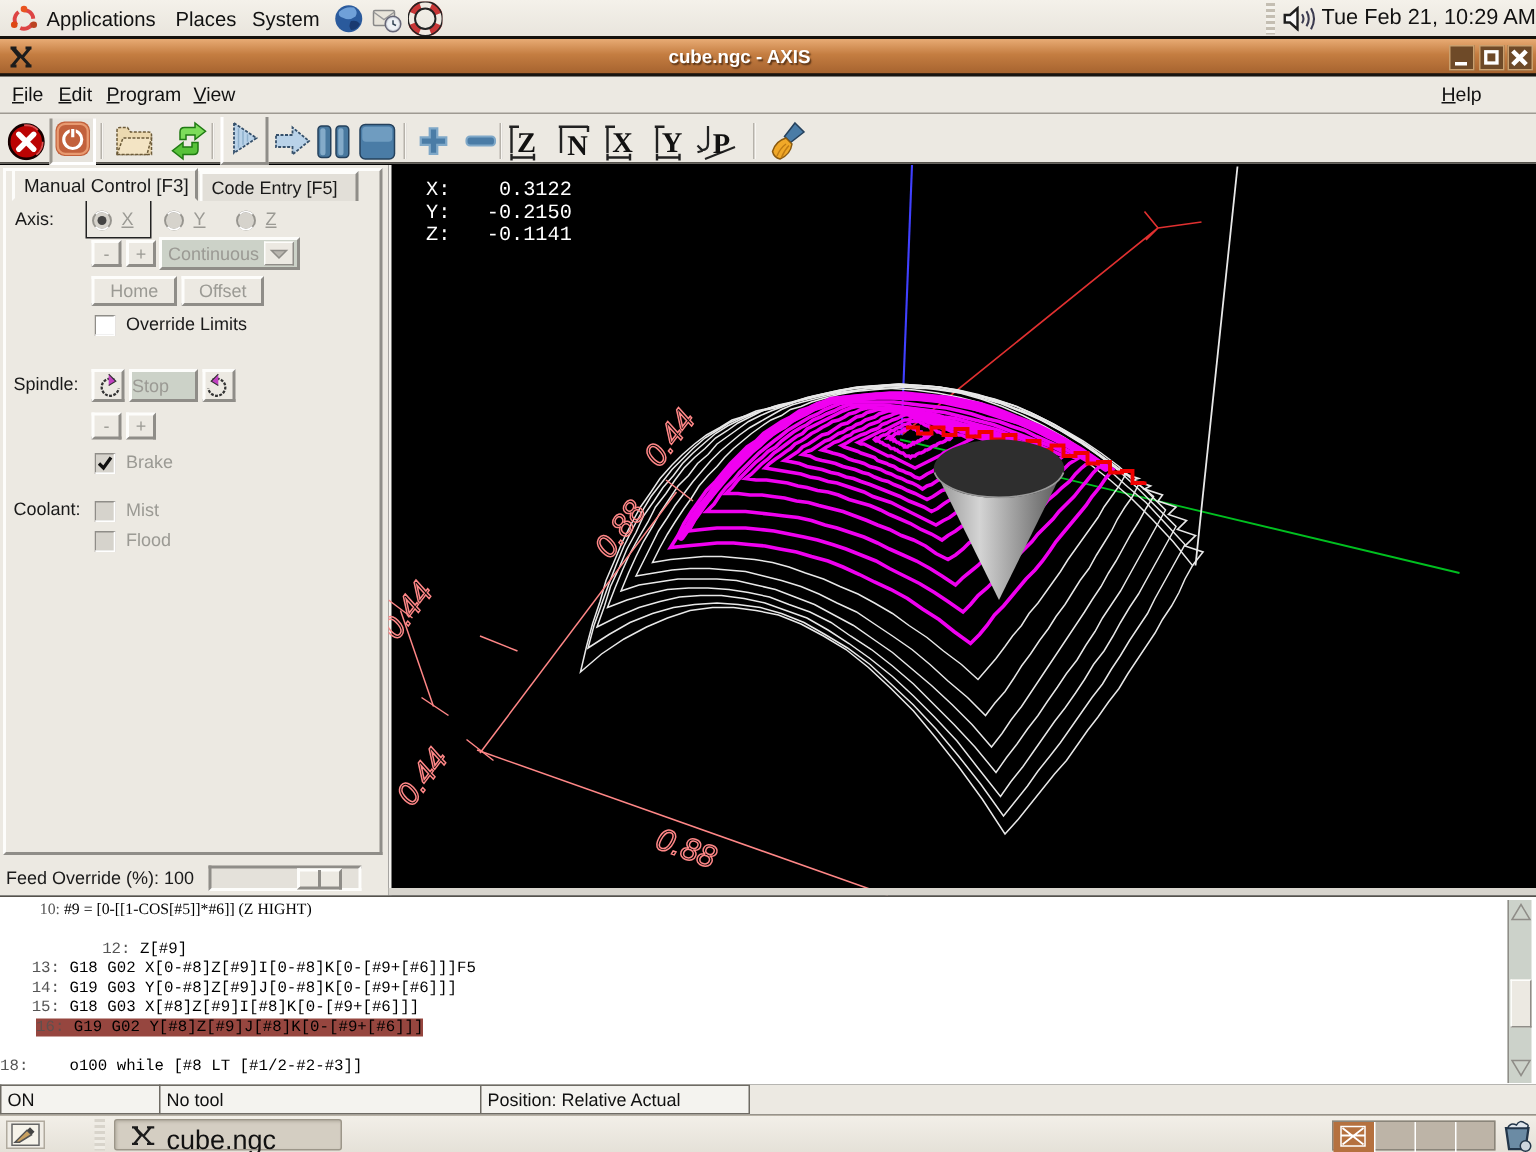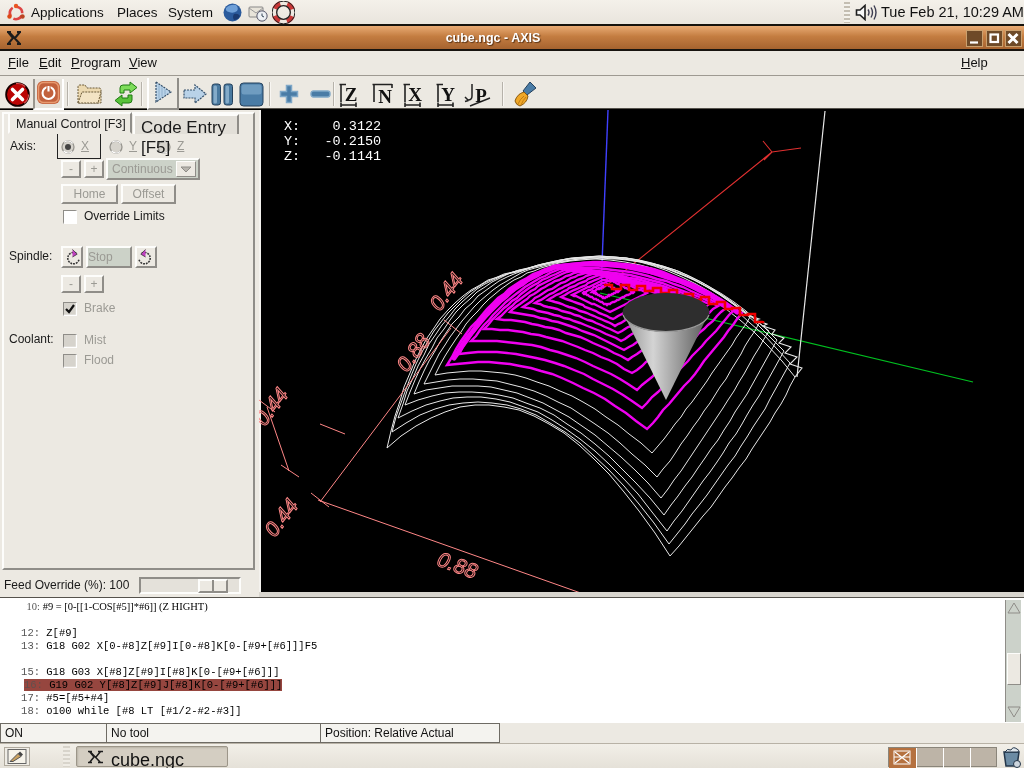--- a/index.html
+++ b/index.html
@@ -156,21 +156,21 @@
  <path d="M18 2 L24 8 L15 15 L11 11 Z" fill="#4a7ca6" stroke="#25415c"></path>
  <path d="M3 21 Q5 14 12 12 L16 16 Q15 23 8 26 Q4 25 3 21Z" fill="#f0a828" stroke="#8a5a10"></path>
  <path d="M6 24 Q8 19 12 16 M9 25 Q11 20 14 17" stroke="#c07c14" fill="none"></path>
 </svg>
 </div>
 <div id="leftpanel" class="abs">
 <div class="abs" style="left:2px;top:2px;width:253px;height:458px;border-top:2px solid #fdfdfb;border-left:2px solid #fdfdfb;border-right:2px solid #8f8d88;border-bottom:2px solid #8f8d88;background:#ece9e2"></div>
 <div class="abs" style="left:8px;top:2px;width:124px;height:22px;background:#ece9e2;border-top:2px solid #fdfdfb;border-left:2px solid #fdfdfb;border-right:2px solid #8f8d88;border-bottom:2px solid #ece9e2;z-index:3"></div>
 <span class="abs tk" style="left:16px;top:7px;font-size:12.5px;z-index:4">Manual Control [F3]</span>
 <div class="abs" style="left:133px;top:4px;width:106px;height:20px;background:#e2dfd8;border-top:2px solid #fdfdfb;border-left:2px solid #fdfdfb;border-right:2px solid #8f8d88;z-index:2"></div>
-<span class="abs tk" style="left:141px;top:8px;font-size:17px;z-index:4">Code Entry [F5]</span>
+<span class="abs tk" style="left:141px;top:8px;font-size:12px;z-index:4">Code Entry [F5]</span>
 <span class="abs tk" style="left:10px;top:29px">Axis:</span>
 <div class="abs" style="left:57px;top:23px;width:44px;height:26px;border:1px solid #222"></div>
 <svg class="abs" style="left:61px;top:30px" width="14" height="14" viewBox="0 0 14 14">
       <circle cx="7" cy="7" r="6" fill="#d6d3cc" stroke="#97958f" stroke-width="1.3"></circle>
       <circle cx="7" cy="7" r="6" fill="none" stroke="#fff" stroke-width="1.1" stroke-dasharray="9.4 9.4" stroke-dashoffset="-4.7"></circle>
       <circle cx="7" cy="7" r="3" fill="#444"></circle>
     </svg>
     <span class="abs tk dis u" style="left:81px;top:29px">X</span>
     <svg class="abs" style="left:109px;top:30px" width="14" height="14" viewBox="0 0 14 14">
       <circle cx="7" cy="7" r="6" fill="#d6d3cc" stroke="#97958f" stroke-width="1.3"></circle>
@@ -293,26 +293,26 @@
 <path d="M364,203 L407,290 L450,203 Z" fill="url(#cg)"></path>
 <ellipse cx="407" cy="202.5" rx="43.5" ry="19.5" fill="#2e2e2e"></ellipse>
 <path d="M364,205 A43.5 19.5 0 0 0 450,205" fill="none" stroke="#9a9a9a" stroke-width="1.2"></path>
 <text x="25" y="20" font-family="Liberation Mono,monospace" font-size="13.5" fill="#fff" xml:space="preserve">X:    0.3122</text>
 <text x="25" y="35" font-family="Liberation Mono,monospace" font-size="13.5" fill="#fff" xml:space="preserve">Y:   -0.2150</text>
 <text x="25" y="50" font-family="Liberation Mono,monospace" font-size="13.5" fill="#fff" xml:space="preserve">Z:   -0.1141</text>
 <rect x="0" y="482" width="765" height="5" fill="#d8d5ce"></rect>
 </svg>
 <div class="abs" style="left:0;top:597px;width:1024px;height:126px;background:#fff;border-top:1px solid #55524c;font-family:'Liberation Mono',monospace;font-size:10.5px;color:#000">
 <div style="position:absolute;left:0;top:3px;width:100%;height:13px;white-space:pre;font-family:Liberation Serif, serif;"><span style="color:#555;display:inline-block;width:40px;text-align:right">10:</span> #9 = [0-[[1-COS[#5]]*#6]] (Z HIGHT)</div>
-<div style="position:absolute;left:0;top:29px;width:100%;height:13px;white-space:pre;"><span style="color:#555;display:inline-block;width:40px;text-align:right">12:</span> Z[#9]</div>
+<div style="position:absolute;left:0;top:29px;width:100%;height:13px;white-space:pre;padding-left:47px;"><span style="color:#555;display:inline-block;width:40px;text-align:right">12:</span> Z[#9]</div>
 <div style="position:absolute;left:0;top:42px;width:100%;height:13px;white-space:pre;"><span style="color:#555;display:inline-block;width:40px;text-align:right">13:</span> G18 G02 X[0-#8]Z[#9]I[0-#8]K[0-[#9+[#6]]]F5</div>
+<div style="position:absolute;left:0;top:55px;width:100%;height:13px;white-space:pre;"><span style="color:#555;display:inline-block;width:40px;text-align:right">14:</span> G19 G03 Y[0-#8]Z[#9]J[0-#8]K[0-[#9+[#6]]]</div>
 <div style="position:absolute;left:0;top:68px;width:100%;height:13px;white-space:pre;"><span style="color:#555;display:inline-block;width:40px;text-align:right">15:</span> G18 G03 X[#8]Z[#9]I[#8]K[0-[#9+[#6]]]</div>
 <div style="position:absolute;left:0;top:81px;width:100%;height:13px;white-space:pre;left:24px;"><span style="background:#96463f"><span style="color:#60504e">16:</span> G19 G02 Y[#8]Z[#9]J[#8]K[0-[#9+[#6]]]</span></div>
-<div style="position:absolute;left:0;top:94px;width:100%;height:13px;white-space:pre;"><span style="color:#555;display:inline-block;width:40px;text-align:right">17:</span> #5=[#5+#4]</div>
-<div style="position:absolute;left:0;top:107px;width:100%;height:13px;white-space:pre;"><span style="color:#555;display:inline-block;width:40px;text-align:right">18:</span> o100 while [#8 LT [#1/2-#2-#3]]</div>
+<div style="position:absolute;left:0;top:107px;width:100%;height:13px;white-space:pre;"><span style="color:#555;display:inline-block;width:40px;">18:</span> o100 while [#8 LT [#1/2-#2-#3]]</div>
 <div class="abs" style="left:1005px;top:2px;width:16px;height:122px;background:#ccd2ca;border-left:1px solid #8f8d88">
 <svg class="abs" style="left:1px;top:2px" width="14" height="12" viewBox="0 0 14 12">
         <path d="M7 1 L13 11 H1 Z" fill="#ccd2ca" stroke="#8f8d88"></path>
       </svg>
 <div class="abs" style="left:1px;top:53px;width:14px;height:32px;background:#ece9e2;border-top:1px solid #fdfdfb;border-left:1px solid #fdfdfb;border-right:1px solid #8f8d88;border-bottom:1px solid #8f8d88"></div>
 <svg class="abs" style="left:1px;top:106px" width="14" height="12" viewBox="0 0 14 12">
         <path d="M7 11 L13 1 H1 Z" fill="#ccd2ca" stroke="#8f8d88"></path>
       </svg>
 </div>
 </div>

